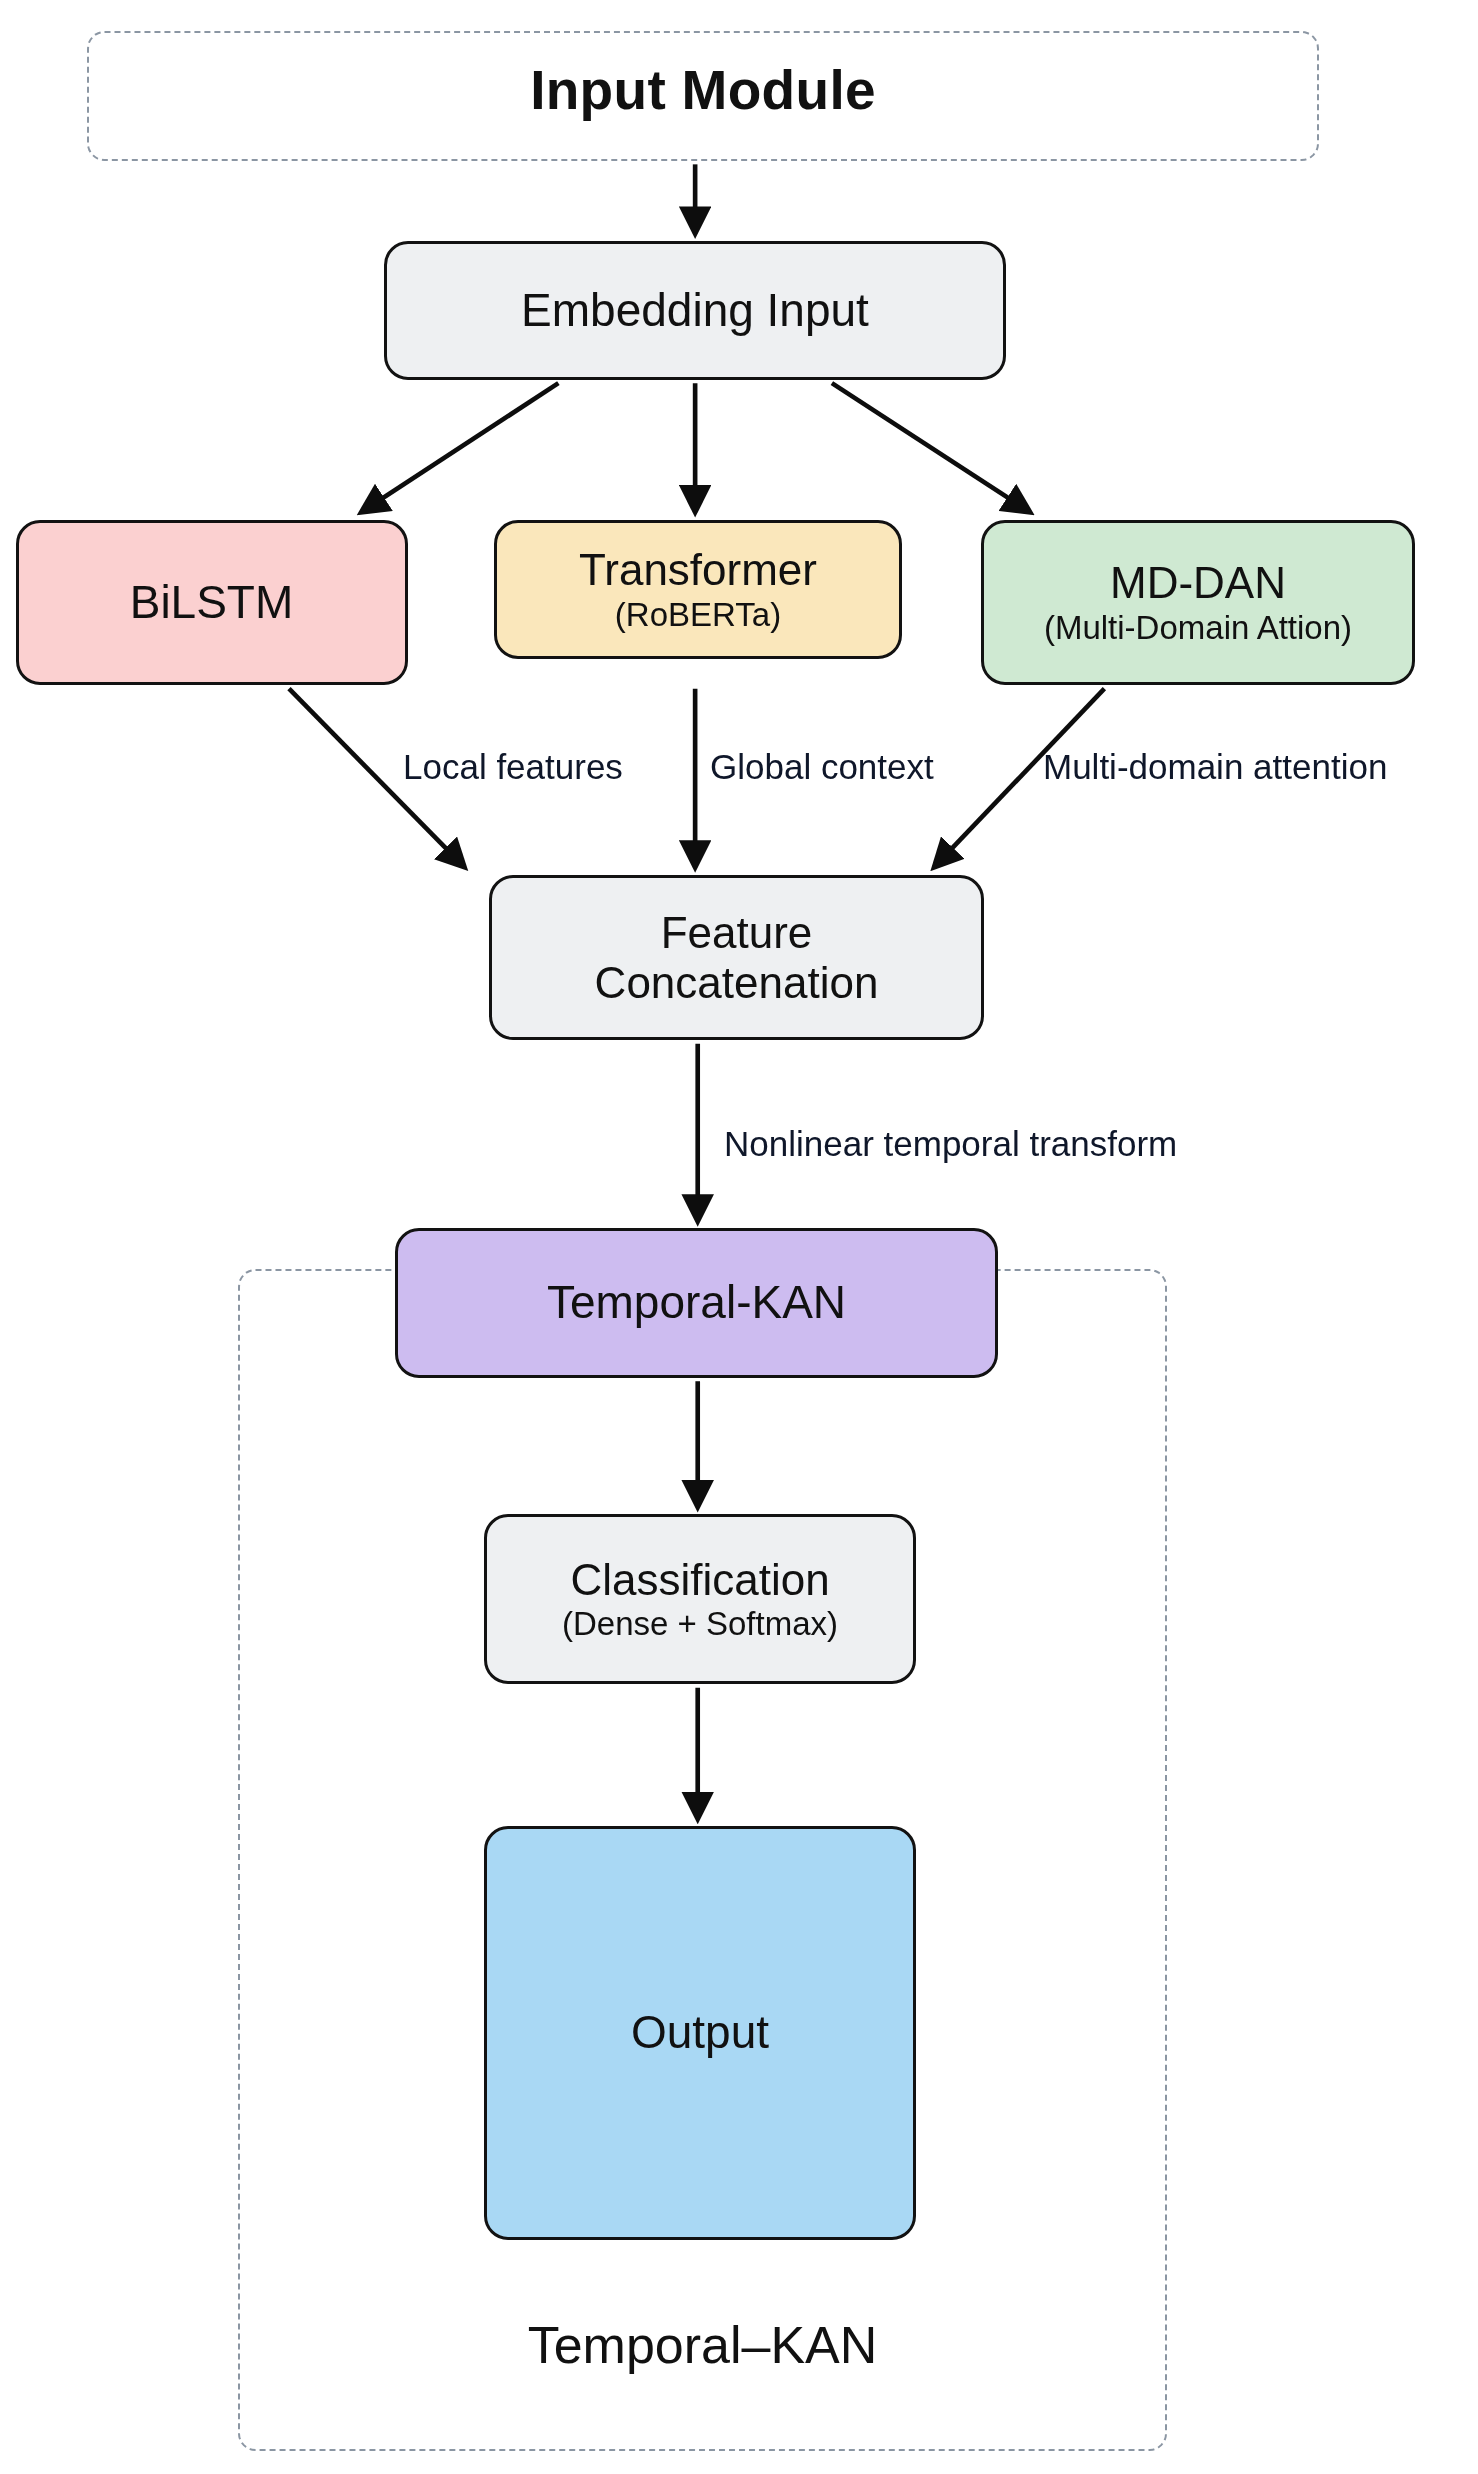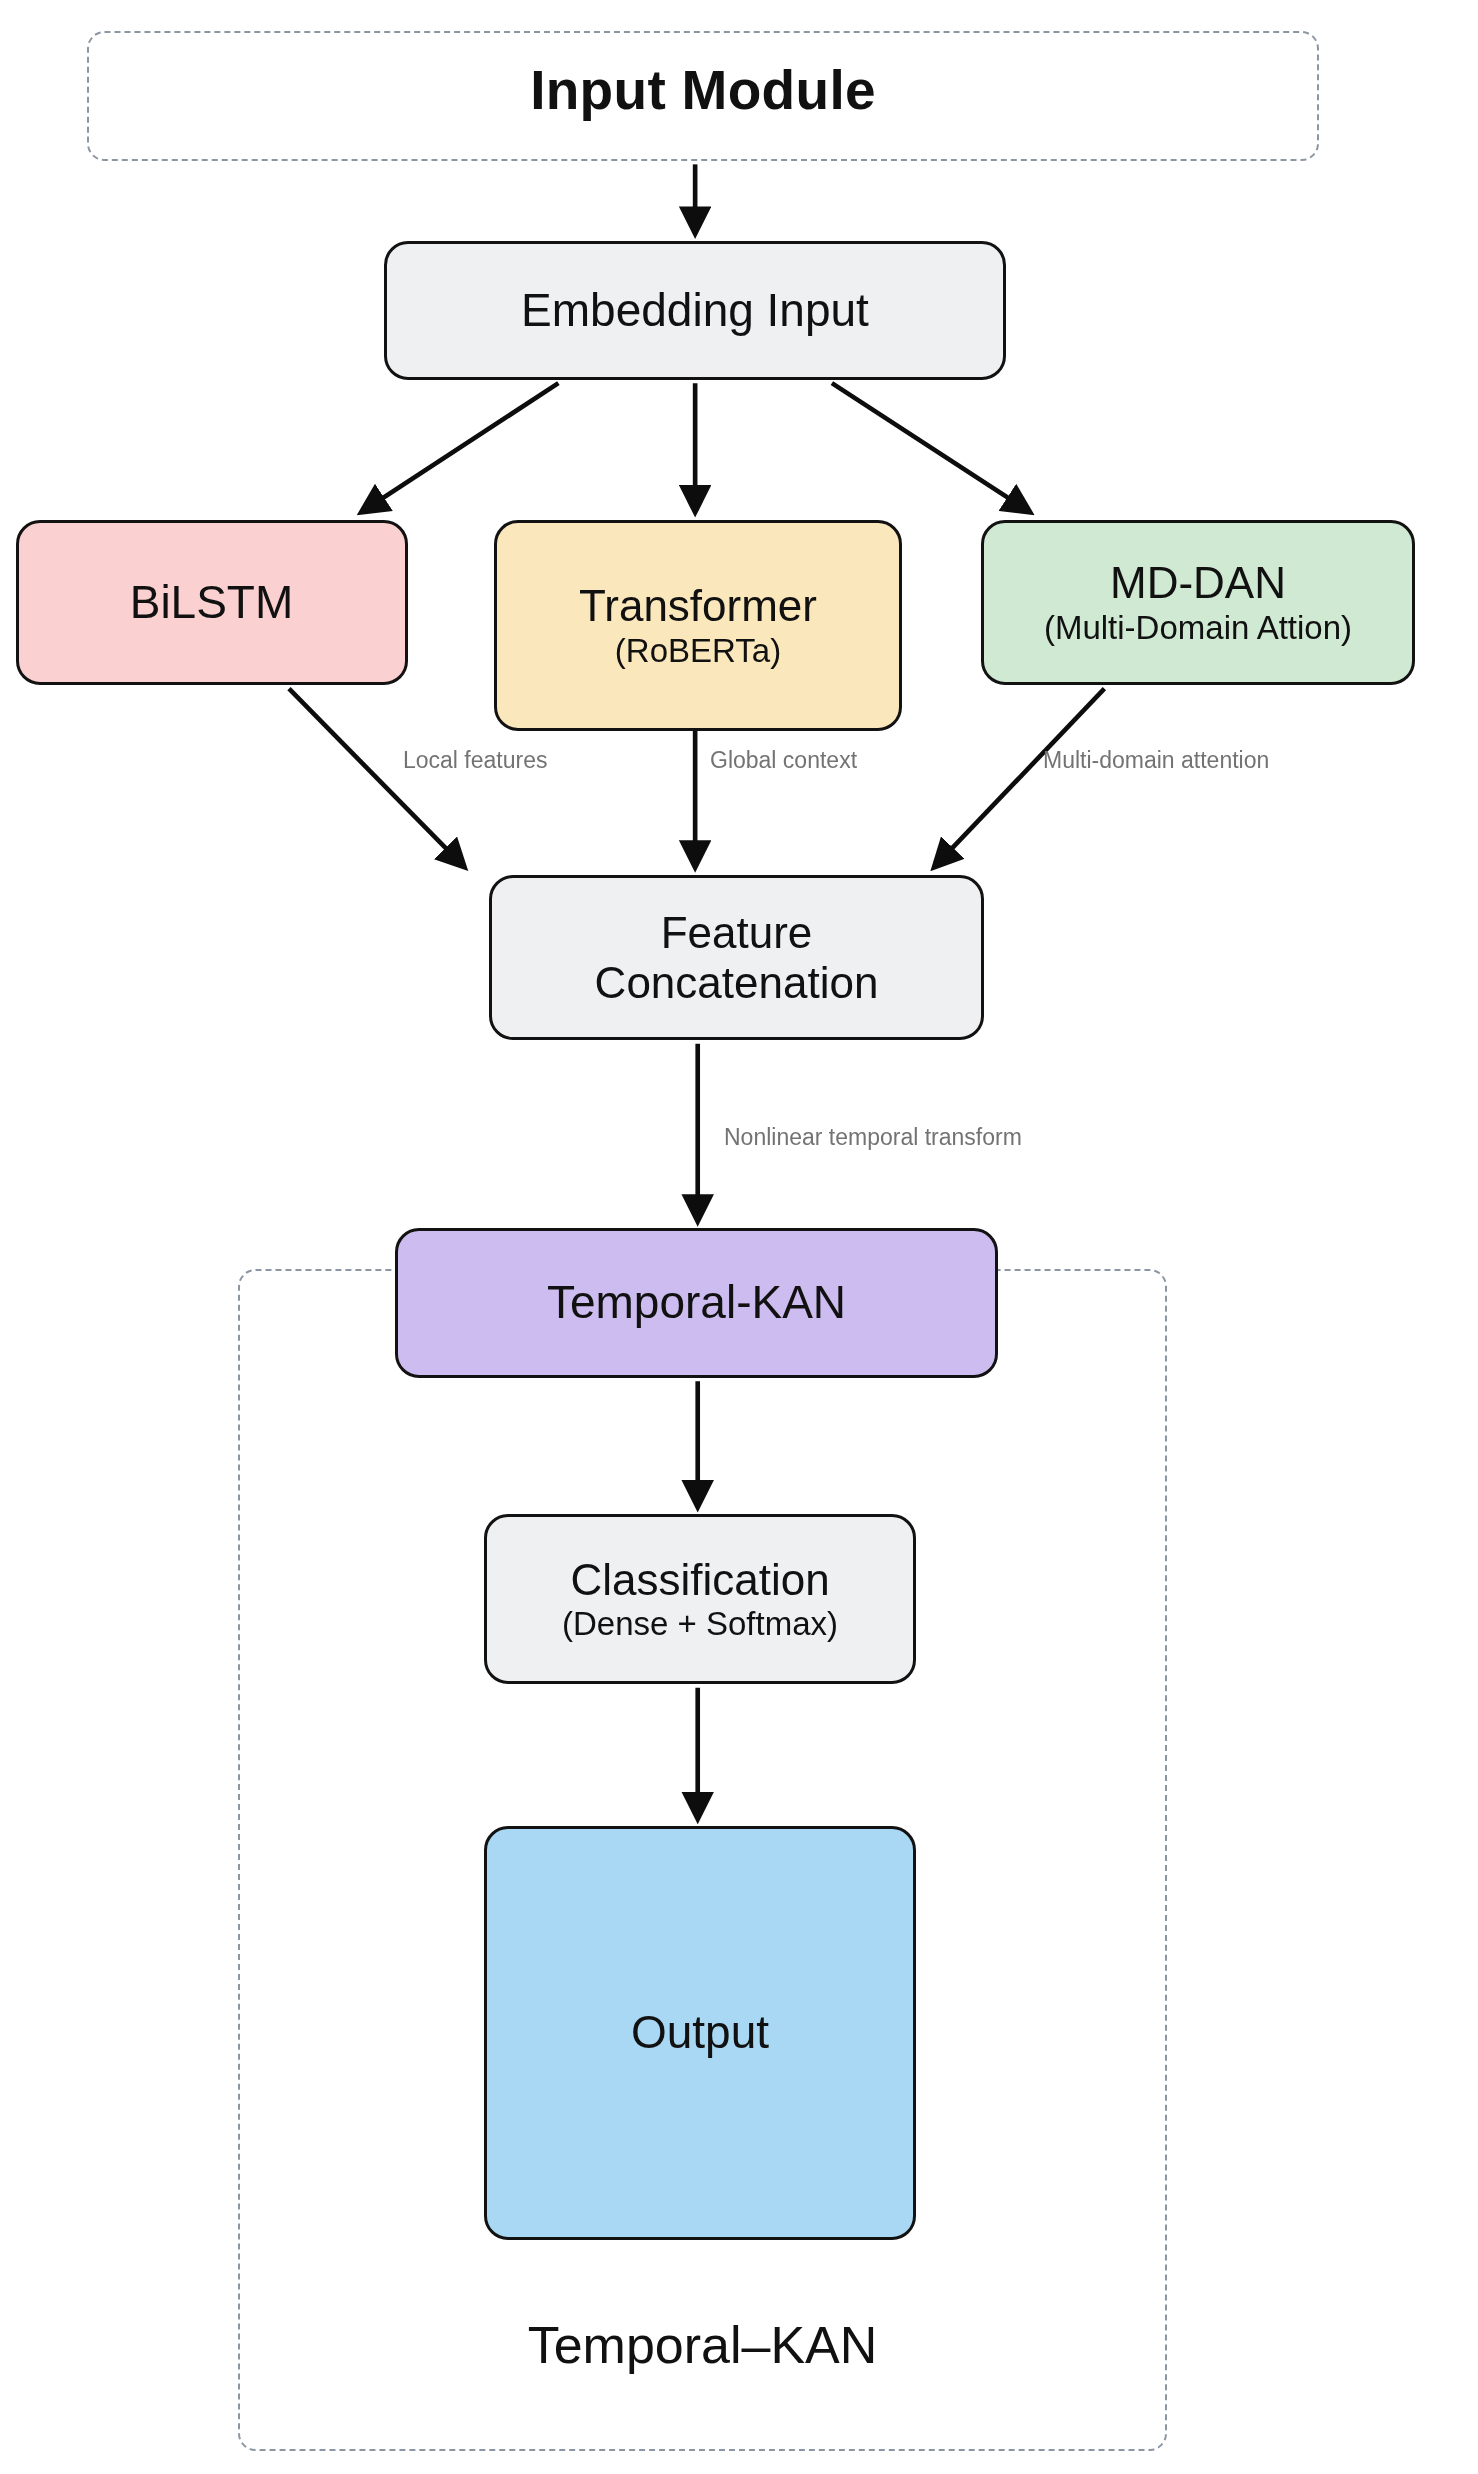--- a/index.html
+++ b/index.html
@@ -59,40 +59,40 @@
     line-height:1.12;
     color:#111111;
     padding:3.1px 7.2px;
   }
   .node .l1{ font-size:44px; display:block; white-space:nowrap; }
   .node .l2{ font-size:33px; display:block; white-space:nowrap; margin-top:2.1px; }
   .node.single .l1{ font-size:46px; }
 
   #node-embedding{ left:384px; top:241px;  width:622px; height:139px; background:#eef0f2; }
   #node-bilstm   { left:15.5px;  top:520px; width:392px;  height:165px; background:#fbd0d0; }
-  #node-transformer{ left:494px; top:520px; width:408px; height:211px; background:#fae7bb; }
+  #node-transformer{ left:494px; top:520px; width:408px; height:139px; background:#fae7bb; }
   #node-mddan   { left:981px; top:520px; width:434px;  height:165px; background:#cfe9d2; }
   #node-concat  { left:451px;  top:875px; width:495px;  height:165px; background:#eef0f2;margin-left:38px; }
   #node-tkan    { left:395px;  top:1228px; width:603px; height:150px; background:#cdbcf0; }
   #node-classify{ left:484px;  top:1514px; width:432px;  height:170px; background:#eef0f2; }
   #node-output  { left:484px;  top:1826px; width:432px;  height:414px; background:#a9d8f4; }
 
   
   #edges{
     position:absolute;
     left:0; top:0;
     width:1478px; height:2475px;
     pointer-events:none;
   }
 
   
   .edge-label{
     position:absolute;
-    font-size:23px;
-    color:#737373;
+    font-size:35px;
+    color:#0f172a;
     white-space:nowrap;
     text-align:left;
   }
   #label-local    { left:403px;  top:747px; }
   #label-global   { left:710px; top:747px; }
   #label-multidom { left:1043px; top:747px; }
   #label-nonlinear{ left:724px; top:1124px; }
 </style>
 </head>
 <body>

